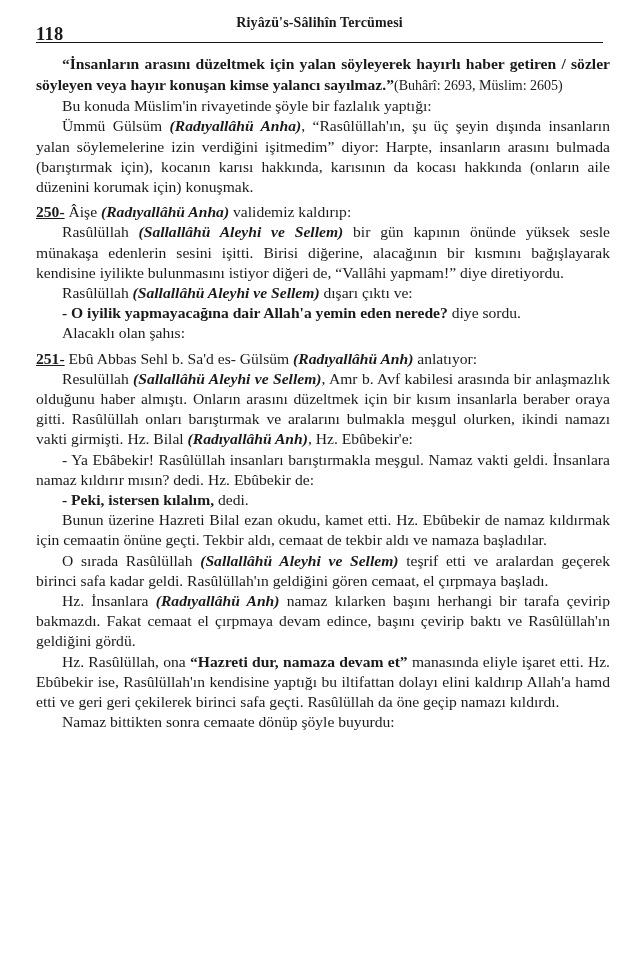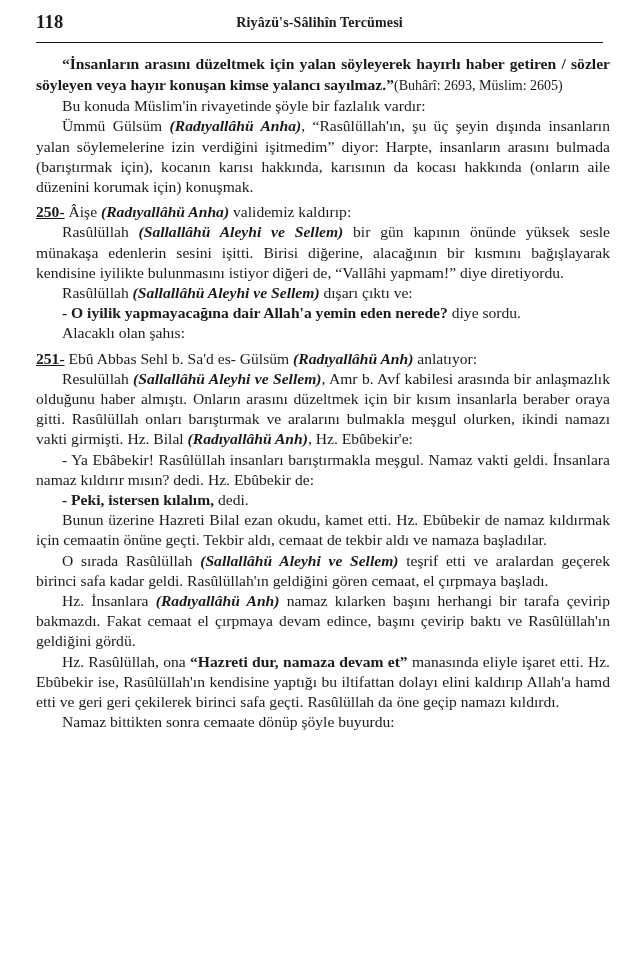--- a/index.html
+++ b/index.html
@@ -24,21 +24,21 @@
   .header {
     position: relative;
     margin: 0 36px;
     height: 36px;
     padding-top: 14px;
     box-sizing: border-box;
   }
   .header-folio {
     position: absolute;
     left: 0;
-    top: 12px;
+    top: 24px;
     font-size: 18.5px;
     font-weight: bold;
     letter-spacing: 0.2px;
   }
   .header-title {
     text-align: center;
     font-size: 14px;
     font-weight: bold;
     letter-spacing: 0.15px;
     line-height: 1;
@@ -96,21 +96,21 @@
   <div class="header">
     <span class="header-folio">118</span>
     <div class="header-title">Riyâzü's-Sâlihîn Tercümesi</div>
   </div>
   <hr class="header-rule">
 
   <div class="textblock">
 
     <p class="para quotepara"><span>“İnsanların arasını düzeltmek için yalan söyleyerek hayırlı haber getiren / sözler söyleyen veya hayır konuşan kimse yalancı sayılmaz.”</span><span class="cite" style="font-weight:normal">(Buhârî: 2693, Müslim: 2605)</span></p>
 
-    <p class="para"><span>Bu konuda Müslim'in rivayetinde şöyle bir fazlalık vardır:</span></p>
+    <p class="para"><span>Bu konuda Müslim'in rivayetinde şöyle bir fazlalık yaptığı:</span></p>
 
     <p class="para"><span>Ümmü Gülsüm </span><span class="bi">(Radıyallâhü Anha)</span><span>, “Rasûlüllah'ın, şu üç şeyin dışında insanların yalan söylemelerine izin verdiğini işitmedim” diyor: Harpte, insanların arasını bulmada (barıştırmak için), kocanın karısı hakkında, karısının da kocası hakkında (onların aile düzenini korumak için) konuşmak.</span></p>
 
     <p class="para noindent" style="padding-top:5px"><span class="num">250-</span><span> Âişe </span><span class="bi">(Radıyallâhü Anha)</span><span> validemiz kaldırıp:</span></p>
 
     <p class="para"><span>Rasûlüllah </span><span class="bi">(Sallallâhü Aleyhi ve Sellem)</span><span> bir gün kapının önünde yüksek sesle münakaşa edenlerin sesini işitti. Birisi diğerine, alacağının bir kısmını bağışlayarak kendisine iyilikte bulunmasını istiyor diğeri de, “Vallâhi yapmam!” diye diretiyordu.</span></p>
 
     <p class="para lastline-left"><span>Rasûlüllah </span><span class="bi">(Sallallâhü Aleyhi ve Sellem)</span><span> dışarı çıktı ve:</span></p>
 
     <p class="para lastline-left"><span class="b">- O iyilik yapmayacağına dair Allah'a yemin eden nerede?</span><span> diye sordu.</span></p>

